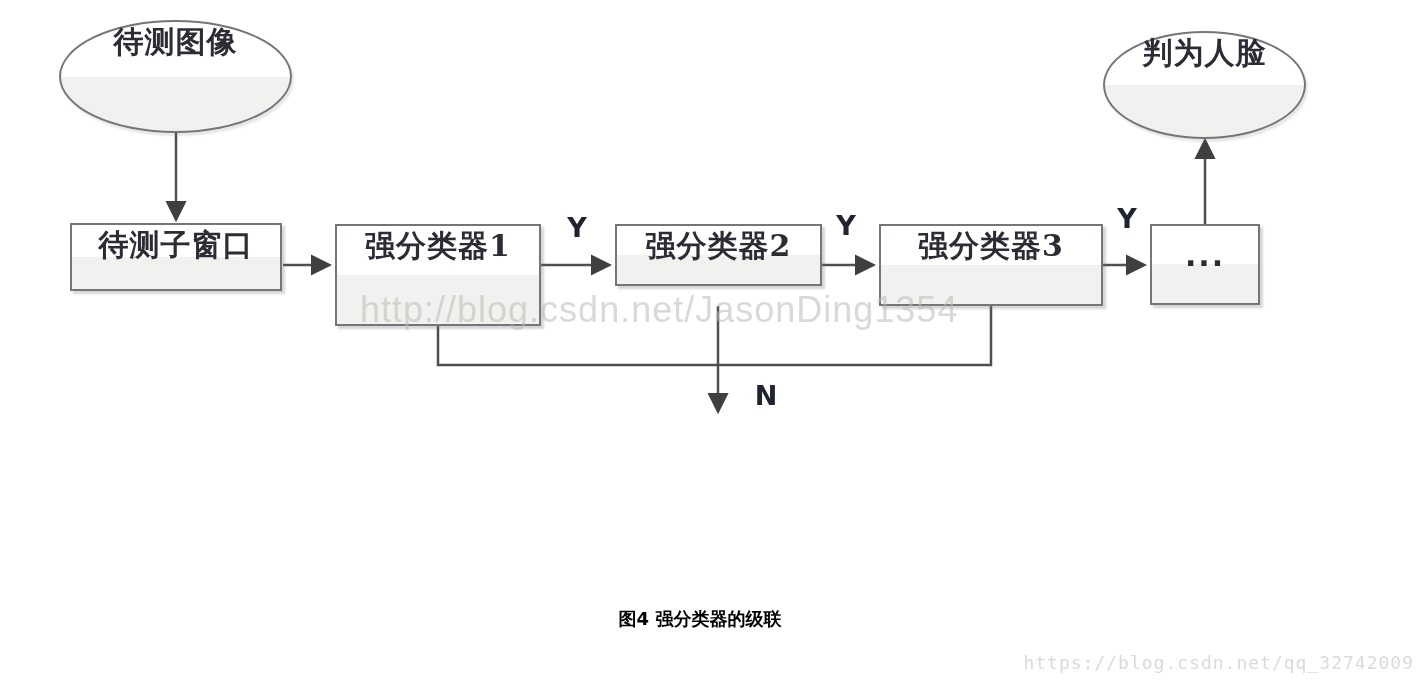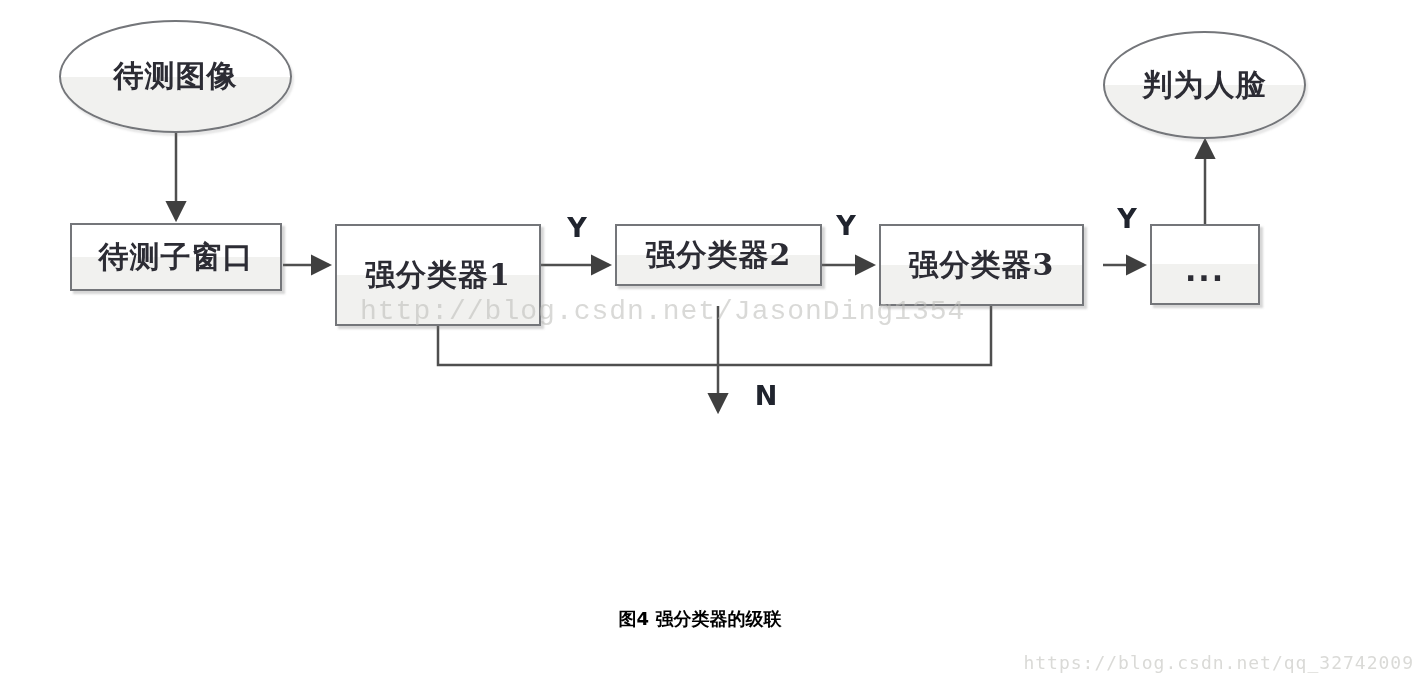--- a/index.html
+++ b/index.html
@@ -17,21 +17,20 @@
   }
   svg.connectors {
     position: absolute;
     left: 0; top: 0;
     width: 1422px; height: 686px;
     z-index: 1;
   }
   .node {
     position: absolute;
     display: flex;
-    align-items: center;
     justify-content: center;
     box-sizing: border-box;
     z-index: 2;
     color: #2c2c34;
     font-family: "DejaVu Serif", serif;
     font-weight: 600;
     font-size: 30px;
     letter-spacing: 1px;
     background: linear-gradient(to bottom, #ffffff 0%, #ffffff 50%, #f1f1ef 50%, #f1f1ef 100%);
     border: 2px solid #74767a;
@@ -60,24 +59,24 @@
     z-index: 3;
     font-family: "DejaVu Sans", sans-serif;
     font-weight: bold;
     font-size: 18px;
     color: #000000;
     white-space: nowrap;
   }
   .watermark-center {
     position: absolute;
     left: 360px;
-    top: 296px;
+    top: 289px;
     z-index: 4;
-    font-family: Liberation Mono, monospace;
-    font-size: 28px;
+    font-family: Liberation Sans, sans-serif;
+    font-size: 36px;
     letter-spacing: 1px;
     color: rgba(185,185,182,0.55);
     white-space: nowrap;
     pointer-events: none;
   }
   .watermark-bottom {
     position: absolute;
     right: 8px;
     top: 652px;
     z-index: 4;
@@ -134,21 +133,21 @@
   </div>
 
   <div class="node rect" style="left:335px; top:224px; width:206px; height:102px;">
     <span>强分类器1</span>
   </div>
 
   <div class="node rect" style="left:615px; top:224px; width:207px; height:62px;">
     <span>强分类器2</span>
   </div>
 
-  <div class="node rect" style="left:879px; top:224px; width:205px; height:82px;">
+  <div class="node rect" style="left:879px; top:224px; width:224px; height:82px;">
     <span>强分类器3</span>
   </div>
 
   <div class="node rect" style="left:1150px; top:224px; width:110px; height:81px;">
     <span class="dots">...</span>
   </div>
 
   <div class="node ellipse" style="left:1103px; top:31px; width:203px; height:108px;">
     <span>判为人脸</span>
   </div>

